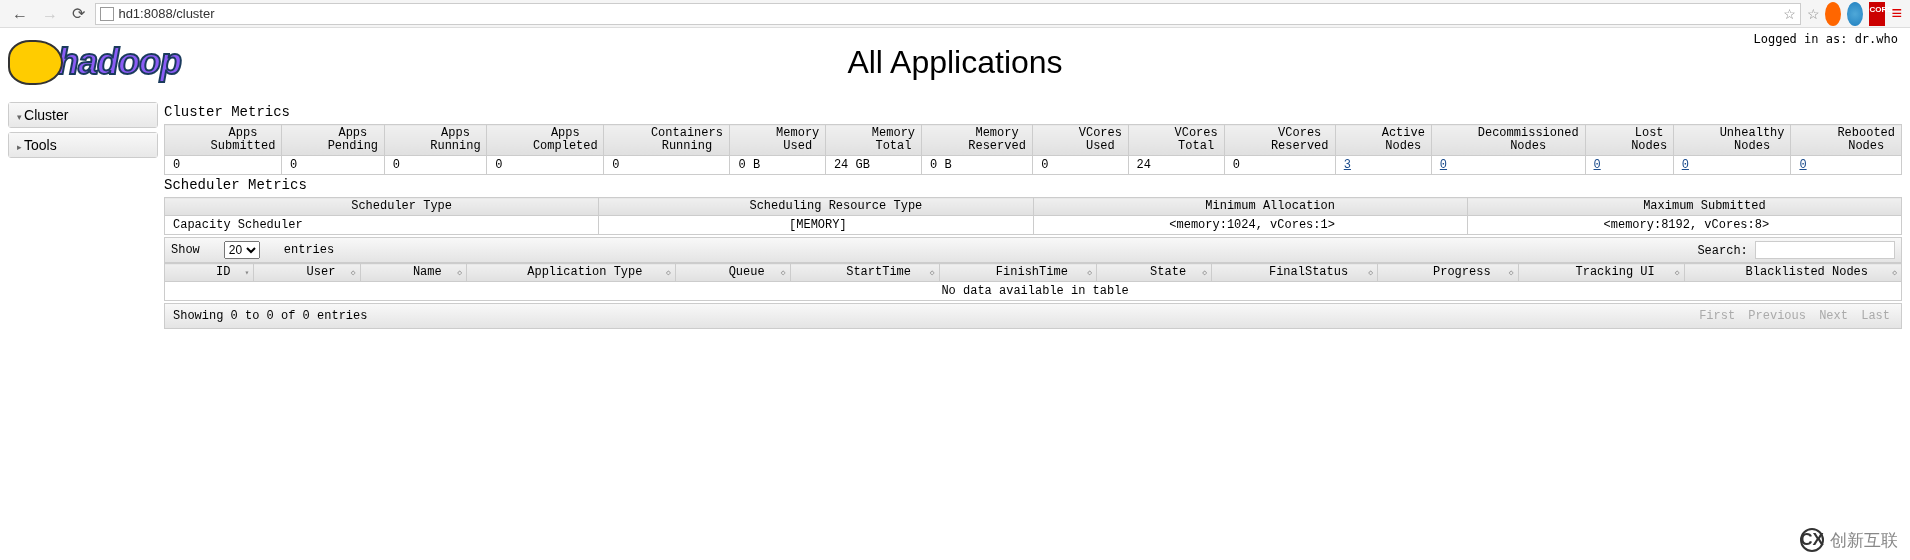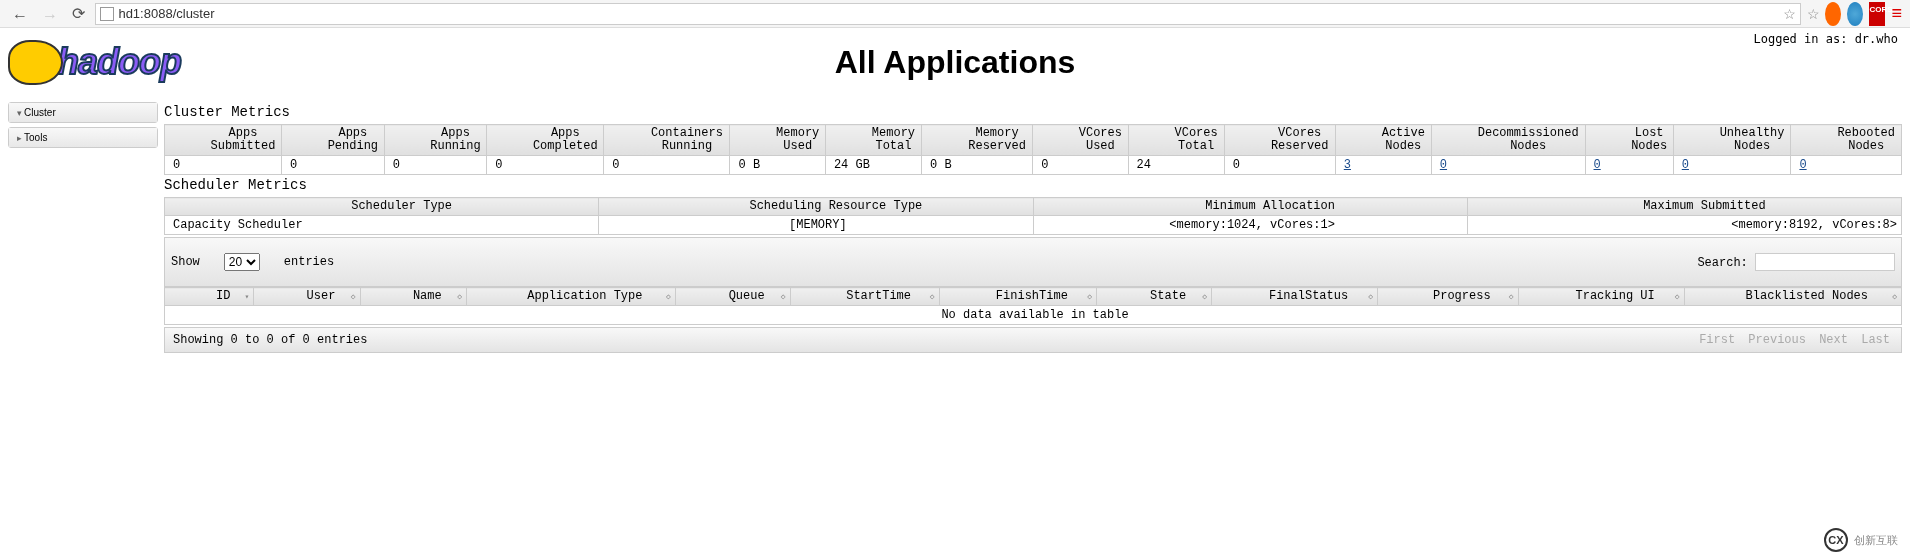--- a/index.html
+++ b/index.html
@@ -18,57 +18,57 @@
     .br-red { background: #cc0000; color: #fff; font-size: 8px; text-align: center; line-height: 16px; font-weight: bold; }
     .br-menu { color: #d00; font-size: 18px; font-weight: bold; }
     
     .page { position: relative; padding: 4px 8px 8px 8px; }
     .login-info { position: absolute; top: 4px; right: 12px; font-size: 12px; font-family: monospace; }
     
     .header-row { display: flex; align-items: center; }
     .logo { width: 250px; height: 60px; display: flex; align-items: center; }
     .logo-elephant { width: 55px; height: 45px; background: #ffcc00; border-radius: 40% 50% 50% 40%; border: 2px solid #333; position: relative; margin-right: -6px; }
     .logo-text { font-size: 36px; font-weight: bold; font-style: italic; color: #8b5cf6; -webkit-text-stroke: 2px #1a3a5c; letter-spacing: -1px; font-family: 'Arial Black', sans-serif; }
-    .page-title { flex: 1; text-align: center; font-size: 32px; font-weight: bold; margin-left: -250px; }
+    .page-title { flex: 1; text-align: center; font-size: 32px; font-weight: normal; margin-left: -250px; }
     
     .body-row { display: flex; gap: 6px; margin-top: 10px; }
     .sidebar { width: 150px; }
     .side-panel { border: 1px solid #ccc; border-radius: 3px; margin-bottom: 4px; background: #fff; }
-    .side-header { background: linear-gradient(#f8f8f8, #e8e8e8); padding: 4px 8px; font-size: 10px; cursor: pointer; }
+    .side-header { background: linear-gradient(#f8f8f8, #e8e8e8); padding: 4px 8px; font-size: 14px; cursor: pointer; }
     .side-header::before { content: "▾ "; font-size: 9px; color: #666; }
     .side-header.collapsed::before { content: "▸ "; }
     .side-body { padding: 4px 6px 6px 16px; }
     .side-link { display: block; color: #1a4b8c; text-decoration: underline; font-size: 12px; line-height: 17px; cursor: pointer; }
     .side-sublinks { padding-left: 20px; }
     
     .content { flex: 1; font-family: "Courier New", monospace; font-size: 12px; }
     .section-title { font-family: "Courier New", monospace; font-size: 14px; margin: 2px 0 4px 0; }
     
     table { width: 100%; border-collapse: collapse; table-layout: auto; }
     th, td { border: 1px solid #ccc; padding: 2px 4px; text-align: center; font-weight: normal; font-family: "Courier New", monospace; font-size: 12px; }
     th { background: linear-gradient(#f0f0f0, #e0e0e0); line-height: 13px; padding-left: 44px; }
     td { text-align: left; padding-left: 8px; }
     td a { color: #1a4b8c; text-decoration: underline; }
     
     .metrics-row td { text-align: left; }
     
     .controls-bar { display: flex; align-items: center; background: linear-gradient(#f8f8f8, #e4e4e4); border: 1px solid #ccc; padding: 3px 6px; margin-top: 2px; gap: 22px; }
-    .controls-bar select { font-size: 12px; margin: 12px 2px; }
+    .controls-bar select { font-size: 12px; margin: 0 2px; }
     .controls-bar input { border: 1px solid #ccc; height: 18px; width: 140px; font-size: 12px; }
     .search-wrap { margin-left: auto; }
     
     .app-table th { cursor: pointer; position: relative; padding-right: 16px; }
     .sort-icon { position: absolute; right: 4px; top: 50%; transform: translateY(-50%); font-size: 8px; color: #888; line-height: 6px; }
     .no-data td { text-align: center; background: #fff; }
     
     .footer-bar { display: flex; align-items: center; background: linear-gradient(#f8f8f8, #e4e4e4); border: 1px solid #ccc; padding: 5px 8px; margin-top: 2px; }
     .pagination { margin-left: auto; color: #aaa; }
     .pagination span { margin: 0 3px; }
     
-    .watermark { position: fixed; right: 12px; bottom: 8px; font-size: 11px; color: #888; display: flex; align-items: center; gap: 6px; }
+    .watermark { position: fixed; right: 12px; bottom: 8px; font-size: 17px; color: #888; display: flex; align-items: center; gap: 6px; }
     .wm-logo { width: 24px; height: 24px; border: 2px solid #333; border-radius: 50%; display: flex; align-items: center; justify-content: center; font-weight: bold; color: #333; }
   </style>
 </head>
 <body>
 
 <div class="browser-bar">
   <span class="nav-arrow">←</span>
   <span class="nav-arrow disabled">→</span>
   <span class="nav-arrow">⟳</span>
   <div class="url-wrapper">
@@ -158,21 +158,21 @@
             <th style="width:25%">Scheduling Resource Type</th>
             <th style="width:25%">Minimum Allocation</th>
             <th style="width:25%">Maximum Submitted</th>
           </tr>
         </thead>
         <tbody>
           <tr>
             <td>Capacity Scheduler</td>
             <td style="text-align:center">[MEMORY]</td>
             <td style="text-align:center">&lt;memory:1024, vCores:1&gt;</td>
-            <td style="text-align:right">&lt;memory:8192, vCores:8&gt;</td>
+            <td style="text-align:center">&lt;memory:8192, vCores:8&gt;</td>
           </tr>
         </tbody>
       </table>
 
       <div class="controls-bar">
         <span>Show</span>
         <select>
           <option>20</option>
         </select>
         <span>entries</span>

